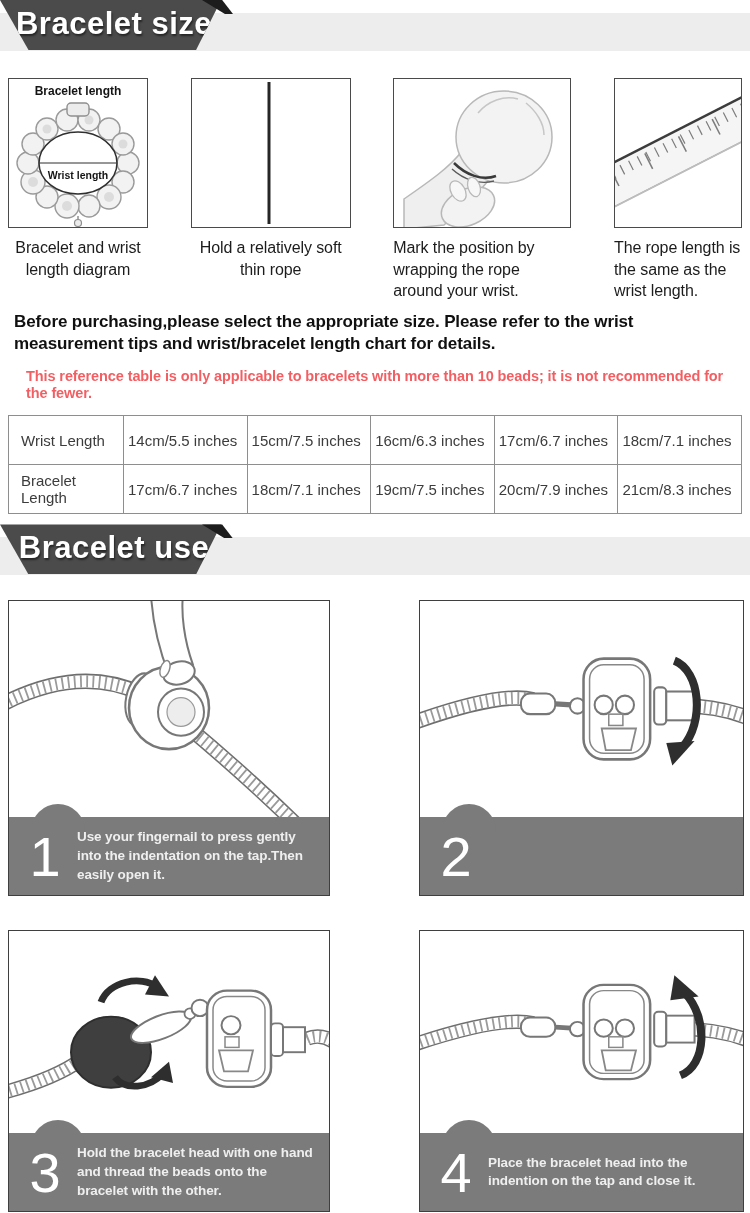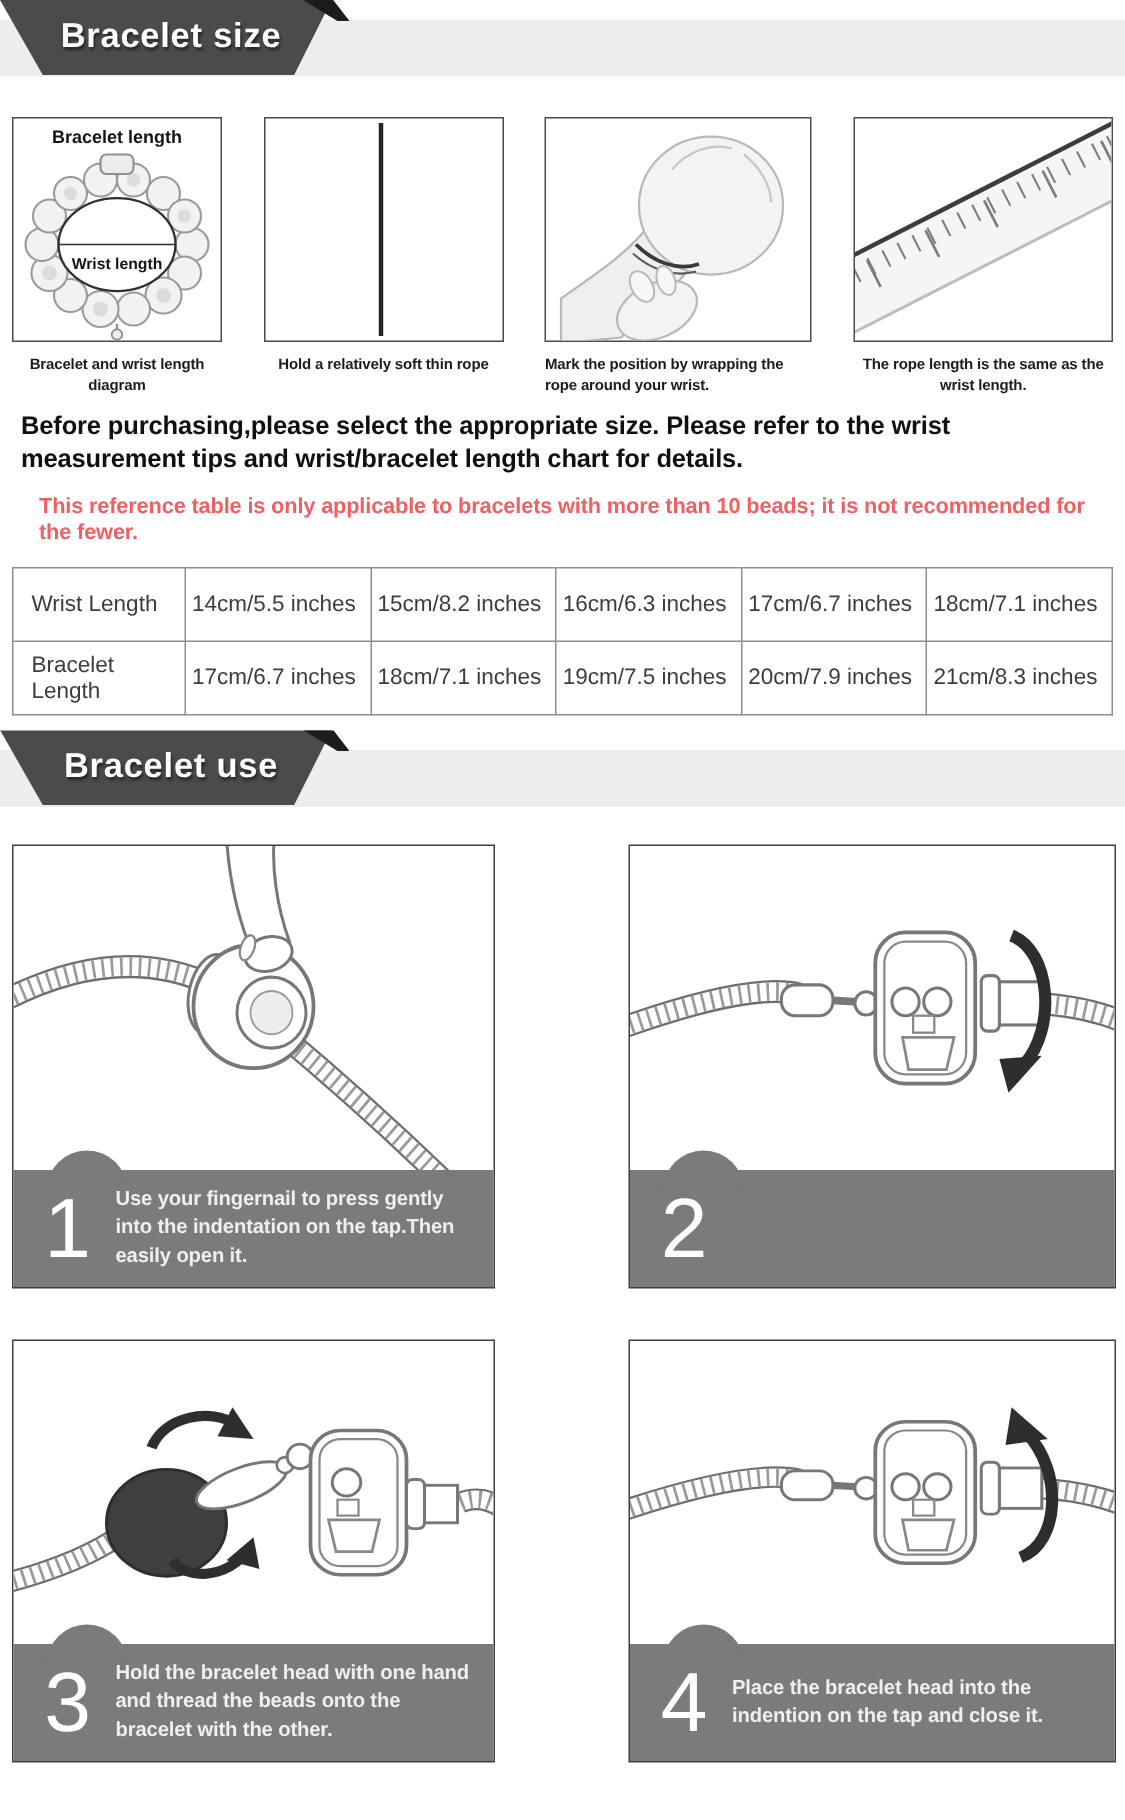--- a/index.html
+++ b/index.html
@@ -13,37 +13,37 @@
   
   .sec-header { position: relative; height: 52px; }
   .band { position: absolute; left: 0; right: 0; top: 13px; height: 38px; background: #ededed; }
   .ribbon {
     position: absolute; left: 0; top: 0; width: 228px; height: 50px;
     background: #4b4b4b;
     clip-path: polygon(0 0, 97% 0, 86% 100%, 12.5% 100%);
     display: flex; align-items: center; justify-content: center;
   }
   .ribbon-text {
-    color: #fff; font-size: 23px; font-weight: bold; letter-spacing: .5px;
+    color: #fff; font-size: 31px; font-weight: bold; letter-spacing: .5px;
     text-shadow: 1px 2px 2px rgba(0,0,0,.5); padding-bottom: 3px;
   }
   .ribbon-fold {
     position: absolute; left: 202px; top: 0; width: 31px; height: 14px;
     background: #1c1c1c;
     clip-path: polygon(0 0, 65% 0, 100% 100%, 74% 100%);
   }
 
   
   .steps { display: flex; justify-content: space-between; padding: 0 8px; margin-top: 26px; }
   .step { display: flex; flex-direction: column; }
   .step-box { border: 1px solid #4a4a4a; background: #fff; height: 150px; overflow: hidden; }
   .step-box svg { display: block; width: 100%; height: 100%; }
-  .w140 { width: 140px; } .w160 { width: 160px; } .w150 { width: 178px; } .w148 { width: 173px; text-align: center; }
+  .w140 { width: 140px; } .w160 { width: 160px; } .w150 { width: 178px; } .w148 { width: 128px; }
   .step-caption {
-    margin-top: 9px; font-size: 10px; font-weight: bold; color: #1c1c1c; line-height: 1.35;
+    margin-top: 9px; font-size: 16px; font-weight: normal; color: #1c1c1c; line-height: 1.35;
     letter-spacing: -0.1px;
   }
   .cap-center { text-align: center; }
 
   
   .note-bold {
     margin: 9px 14px 0; font-size: 17px; font-weight: bold; color: #101010;
     line-height: 1.32; letter-spacing: -0.1px;
   }
   .note-red {
@@ -187,21 +187,21 @@
       <col>
       <col>
       <col>
       <col>
       <col>
   </colgroup>
   <tbody>
     <tr>
       <td class="rowlabel">Wrist Length</td>
       <td>14cm/5.5 inches</td>
-      <td>15cm/8.2 inches</td>
+      <td>15cm/7.5 inches</td>
       <td>16cm/6.3 inches</td>
       <td>17cm/6.7 inches</td>
       <td>18cm/7.1 inches</td>
     </tr>
     <tr>
       <td class="rowlabel">Bracelet Length</td>
       <td>17cm/6.7 inches</td>
       <td>18cm/7.1 inches</td>
       <td>19cm/7.5 inches</td>
       <td>20cm/7.9 inches</td>

